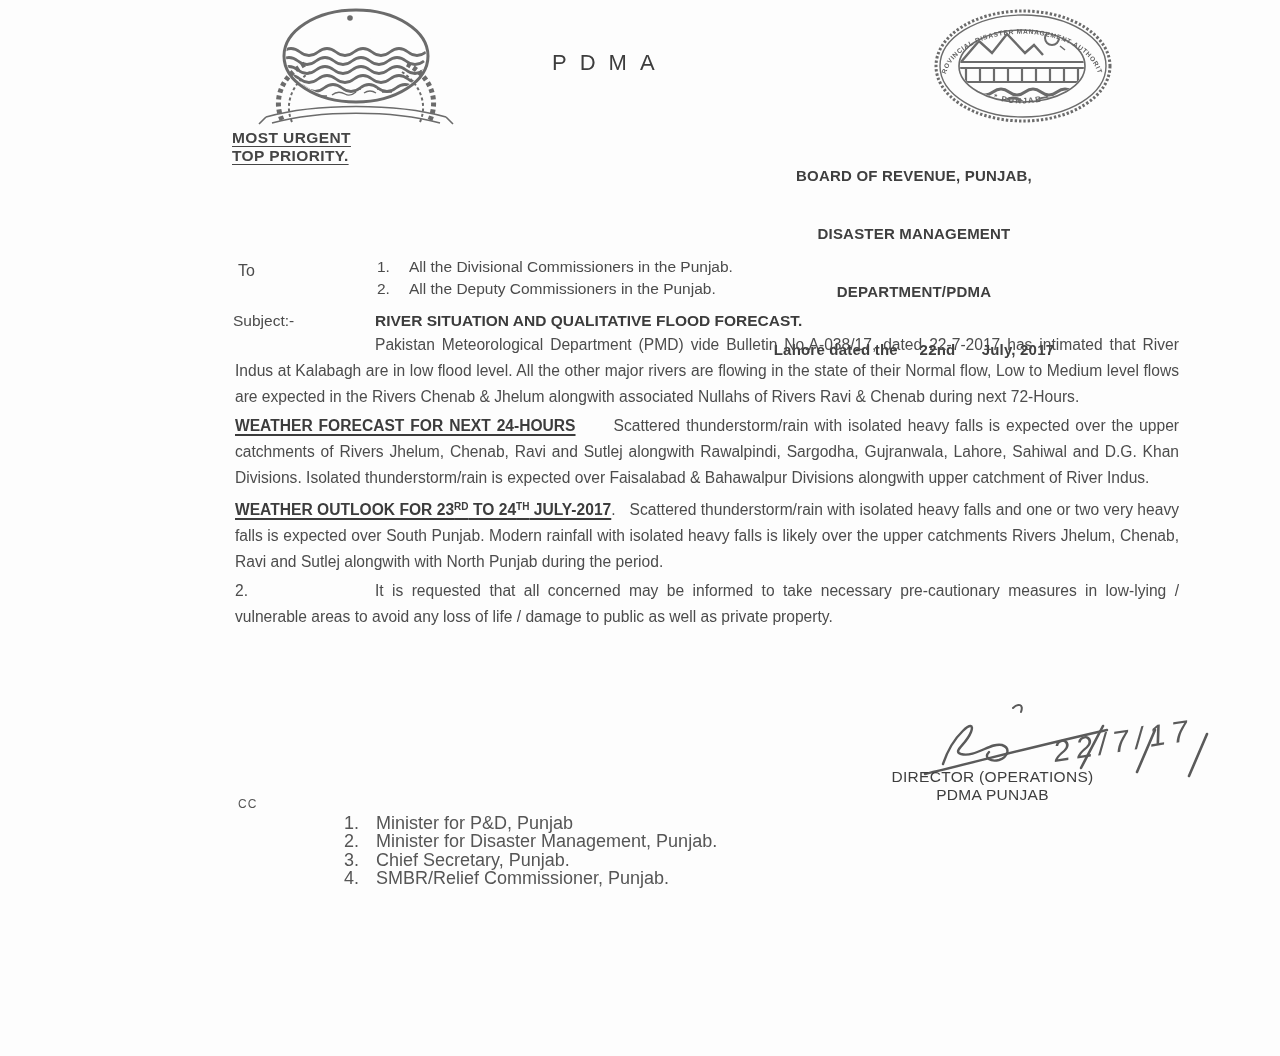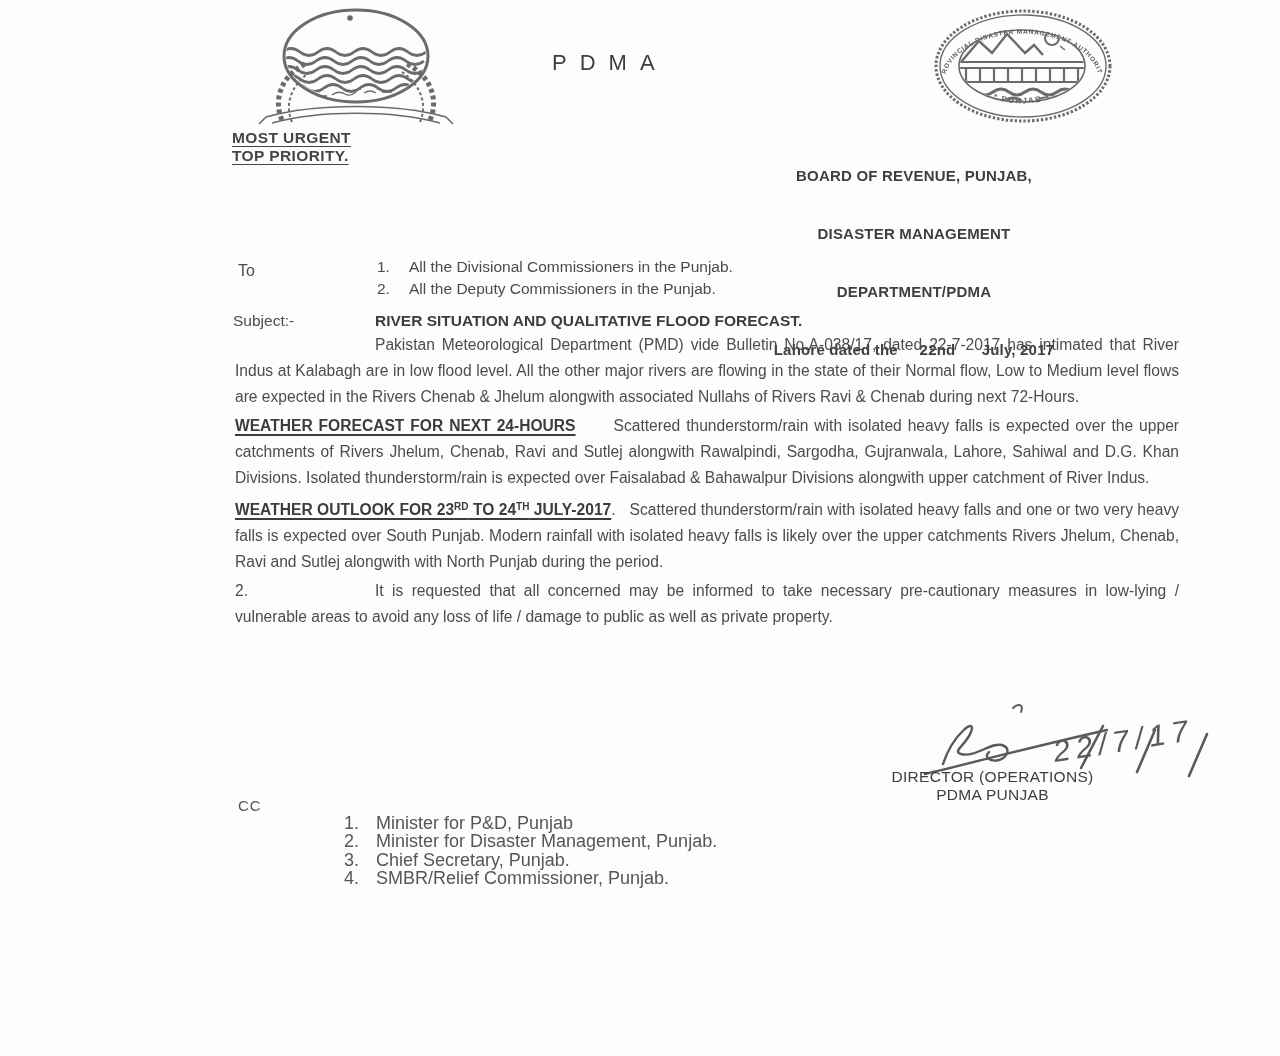--- a/index.html
+++ b/index.html
@@ -38,21 +38,21 @@
   .gap-lg { margin-right:38px; }
   .gap-sm { margin-right:14px; }
   .sup { font-size:10px; vertical-align:5px; letter-spacing:0; }
   .pnum { display:inline-block; width:140px; text-indent:0; }
 
   .sig { position:absolute; left:855px; top:700px; width:380px; height:110px; }
   .sig svg { position:absolute; left:0; top:0; }
   .sig-text { position:absolute; left:10px; top:68px; width:255px; text-align:center;
               font-weight:normal; color:#3e3e3e; font-size:15.5px; line-height:18px; letter-spacing:0.3px; }
 
-  .cc-label { position:absolute; left:238px; top:797px; font-size:15px; letter-spacing:1px; color:#565656; }
+  .cc-label { position:absolute; left:238px; top:797px; font-size:12px; letter-spacing:1px; color:#565656; }
   .cc-list { position:absolute; left:344px; top:814px; font-size:18px; line-height:18.3px; color:#565656; }
 
   svg .ink { stroke:#6b6b6b; fill:none; }
   svg text { font-family:"Liberation Sans", sans-serif; }
 </style>
 </head>
 <body>
 
 <div class="page">
 

